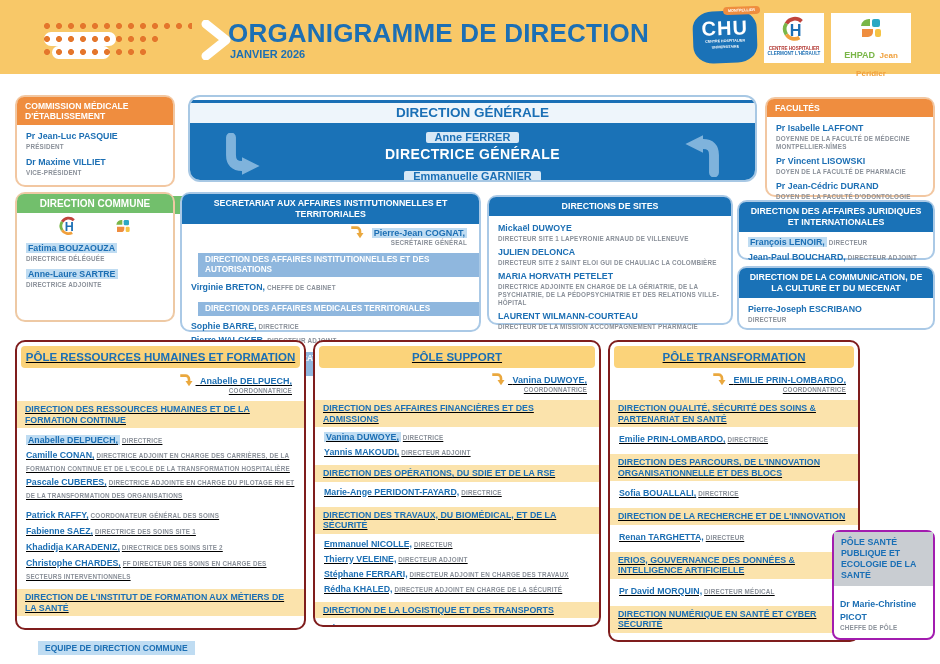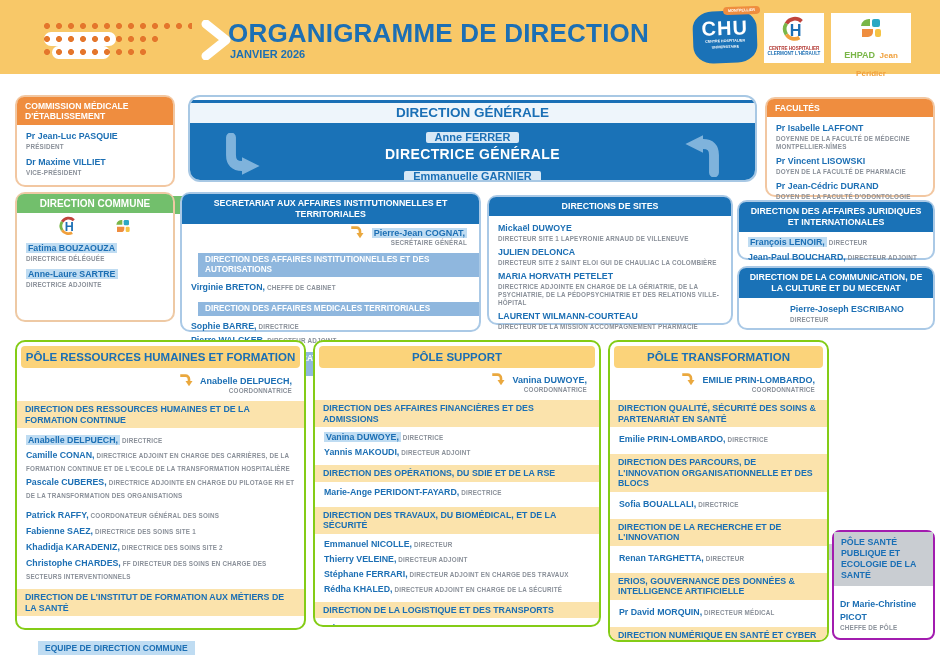--- a/index.html
+++ b/index.html
@@ -36,21 +36,21 @@
   .logo-ch .t2 { font-size:4.6px; font-weight:bold; color:#1c6fb4; line-height:5px; }
   .logo-ehpad { left:831px; top:13px; width:80px; height:50px; }
   .logo-ehpad .brand { color:#7ab648; font-weight:bold; font-size:9px; }
   .logo-ehpad .nm { color:#f0a03c; font-weight:bold; font-size:8px; }
 
   
   .card { position:absolute; background:#fff; border-radius:10px; }
   .b-orange { border:2px solid #f2c7a1; }
   .b-blue   { border:2px solid #aac9e6; }
   .b-tan    { border:2px solid #eec9a4; }
-  .b-gold   { border:2px solid #84cc16; }
+  .b-gold   { border:2px solid #7f1d1d;text-decoration:underline; }
   .b-gray   { border:2px solid #a21caf; }
 
   .hdr { font-weight:bold; color:#fff; border-radius:7px 7px 0 0; }
   .hdr-orange { background:#ef8d3f; font-size:8.6px; padding:4px 8px; line-height:10px; }
   .hdr-green  { background:#72bf6c; font-size:10px; padding:4px 6px; text-align:center; }
   .hdr-dkblue { background:#1a72b7; font-size:8.8px; padding:4px 6px; text-align:center; line-height:11px; }
   .hdr-ltblue { background:#8fb7de; color:#fff; font-weight:bold; font-size:8.2px; padding:2px 7px; margin:3px 0 2px 16px; line-height:10px; }
 
   .plist { padding:4px 8px 2px 9px; }
   .prow { margin:0 0 4px 0; line-height:9px; }
@@ -299,21 +299,21 @@
   <div class="hdr hdr-dkblue">DIRECTION DES AFFAIRES JURIDIQUES ET INTERNATIONALES</div>
   <div class="plist inline" style="padding-top:3px;">
 
   <div class="prow" style="margin-bottom:2px;"><span class="pname hl">François LENOIR,</span><span class="prole">DIRECTEUR</span></div>
       <div class="prow" style="margin-bottom:2px;"><span class="pname">Jean-Paul BOUCHARD,</span><span class="prole">DIRECTEUR ADJOINT</span></div>
     </div>
 </div>
 
 <div class="card b-blue" style="left:737px; top:266px; width:198px; height:64px;">
   <div class="hdr hdr-dkblue">DIRECTION DE LA COMMUNICATION, DE LA CULTURE ET DU MECENAT</div>
-  <div class="plist stacked" style="padding-top:4px;margin-left:42px;">
+  <div class="plist stacked" style="padding-top:4px;">
 
   <div class="prow"><span class="pname">Pierre-Joseph ESCRIBANO</span><span class="prole">DIRECTEUR</span></div>
     </div>
 </div>
 
 <div class="card b-gold pole" style="left:15px; top:340px; width:291px; height:290px;">
   <div class="pole-hdr">PÔLE RESSOURCES HUMAINES ET FORMATION</div>
   <div class="coord">
 
   <div>
@@ -374,21 +374,21 @@
       <div class="prow" style="margin-bottom:2px;"><span class="pname">Rédha KHALED,</span><span class="prole">DIRECTEUR ADJOINT EN CHARGE DE LA SÉCURITÉ</span></div>
     </div>
   <div class="sec-hdr">DIRECTION DE LA LOGISTIQUE ET DES TRANSPORTS</div>
   <div class="plist inline" style="padding-top:2px;">
 
   <div class="prow"><span class="pname">Inès LE COLLONIER,</span><span class="prole">DIRECTRICE</span></div>
     </div>
 
 </div>
 
-<div class="card b-gold pole" style="left:608px; top:340px; width:221px; height:302px;">
+<div class="card b-gold pole" style="left:608px; top:340px; width:252px; height:302px;">
   <div class="pole-hdr">PÔLE TRANSFORMATION</div>
   <div class="coord" style="padding-top:0;">
 
   <div>
       <svg class="arrow-gold" width="15" height="14" viewBox="0 0 16 16">
           <path d="M2 3 h6 a4 4 0 0 1 4 4 v2" fill="none" stroke="#eaa83e" stroke-width="3"></path>
           <path d="M8 9 l4 6 4 -6 z" fill="#eaa83e"></path>
         </svg>
       <span class="pname">EMILIE PRIN-LOMBARDO,</span>
       <span class="prole">COORDONNATRICE</span></div>

